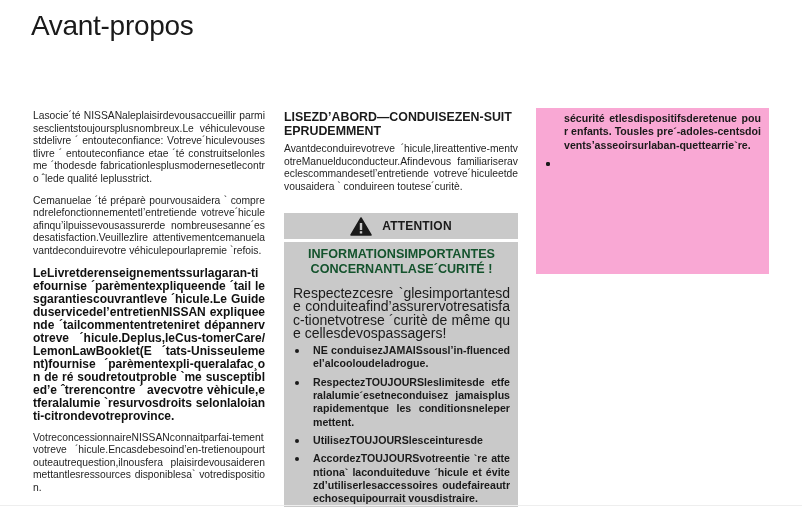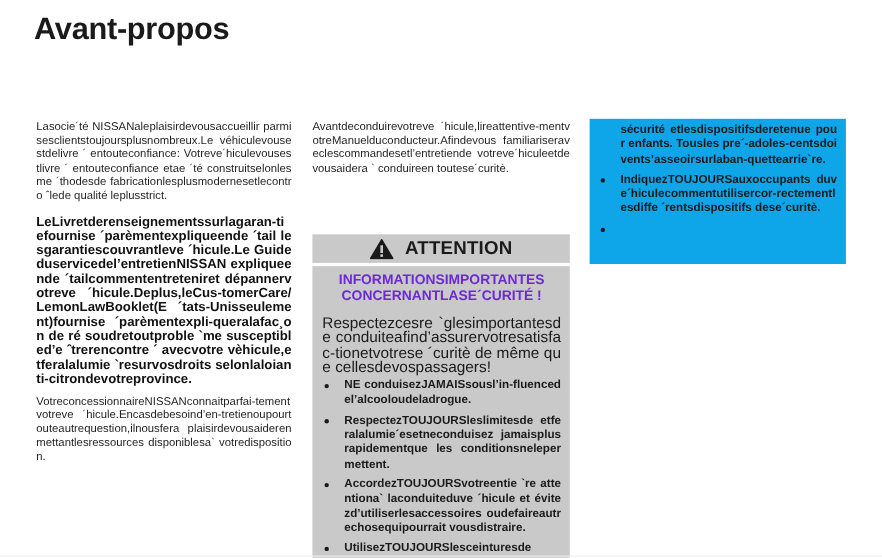--- a/index.html
+++ b/index.html
@@ -14,21 +14,21 @@
       overflow: hidden;
       font-family: "Liberation Sans", "DejaVu Sans", sans-serif;
       color: #1a1a1a;
     }
     .page-title {
       position: absolute;
       left: 31px;
       top: 10px;
       margin: 0;
       font-size: 28px;
-      font-weight: bold;
+      font-weight: normal;
       letter-spacing: -0.3px;
       color: #1a1a1a;
     }
     .col {
       position: absolute;
       top: 66px;
       margin-top: 44px;
     }
     .col-left { left: 33px; width: 232px; }
     .col-mid  { left: 284px; width: 234px; }
@@ -62,21 +62,21 @@
       top: 103px;
       width: 234px;
       height: 26px;
       background: #c9c9c9;
       display: flex;
       align-items: center;
       justify-content: center;
       gap: 10px;
     }
     .attention-label {
-      font-size: 17px;
+      font-size: 12px;
       font-weight: bold;
       letter-spacing: 0.2px;
       color: #1a1a1a;
     }
     .attention-icon {
       width: 22px;
       height: 19px;
       display: block;
     }
     .attention-body {
@@ -84,34 +84,34 @@
       left: 0;
       top: 132px;
       width: 234px;
       height: 284px;
       background: #c9c9c9;
       box-sizing: border-box;
       padding: 5px 8px 0 9px;
       overflow: hidden;
     }
     .right-box {
-      background: #0ea5e9;
+      background: #f9a8d4;
       width: 233px;
-      height: 132px;
+      height: 166px;
       box-sizing: border-box;
       padding: 4px 8px 0 8px;
       overflow: hidden;
     }
     .warn-title {
       margin: 0 0 10px 0;
       font-size: 12.6px;
       line-height: 15px;
       font-weight: bold;
       text-align: center;
-      color: #6d28d9;
+      color: #14532d;
     }
     .warn-title span { display: block; }
     .warn-para {
       margin: 0 0 4px 0;
       font-size: 14px;
       line-height: 13.3px;
       font-weight: normal;
       color: #1a1a1a;
       text-align: justify;
       word-break: break-all;
@@ -160,25 +160,27 @@
       background: #eeeeee;
     }
   </style>
 </head>
 <body>
 
 <h1 class="page-title">Avant-propos</h1>
 
 <div class="col col-left">
   <p class="para">Lasocie´té NISSANaleplaisirdevousaccueillir parmisesclientstoujoursplusnombreux.Le véhiculevousestdelivre ´ entouteconfiance: Votreve´hiculevousestlivre ´ entouteconfiance etae ´té construitselonlesme ´thodesde fabricationlesplusmodernesetlecontro ˆlede qualité leplusstrict.</p>
+  <p class="para">Cemanuelae ´té préparè pourvousaidera ` comprendrelefonctionnementetl’entretiende votreve´hiculeafinqu’ilpuissevousassurerde nombreusesanne´esdesatisfaction.Veuillezlire attentivementcemanuelavantdeconduirevotre véhiculepourlapremie `refois.</p>
   <p class="para bold">LeLivretderenseignementssurlagaran-tiefournise ´parèmentexpliqueende ´tail lesgarantiescouvrantleve ´hicule.Le Guideduservicedel’entretienNISSAN expliqueende ´tailcommententreteniret dépannervotreve ´hicule.Deplus,leCus-tomerCare/LemonLawBooklet(E ´tats-Unisseulement)fournise ´parèmentexpli-queralafac¸on de ré soudretoutproble `me susceptibled’e ˆtrerencontre ´ avecvotre vèhicule,etferalalumie `resurvosdroits selonlaloianti-citrondevotreprovince.</p>
   <p class="para">VotreconcessionnaireNISSANconnaitparfai-tementvotreve ´hicule.Encasdebesoind’en-tretienoupourtouteautrequestion,ilnousfera plaisirdevousaiderenmettantlesressources disponiblesa` votredisposition.</p>
 </div>
 
 <div class="col col-mid">
+  <h2 class="section-heading">LISEZD’ABORD—CONDUISEZEN-SUITEPRUDEMMENT</h2>
   <p class="para">Avantdeconduirevotreve ´hicule,lireattentive-mentvotreManuelduconducteur.Afindevous familiariseraveclescommandesetl’entretiende votreve´hiculeetdevousaidera ` conduireen toutese´curitè.</p>
 
   <div class="attention-header">
     <svg class="attention-icon" viewBox="0 0 22 19">
       <path d="M11 1 L21 18 L1 18 Z" fill="#1a1a1a" stroke="#1a1a1a" stroke-width="1.5" stroke-linejoin="round"></path>
       <rect x="9.8" y="6" width="2.4" height="7" fill="#c9c9c9"></rect>
       <rect x="9.8" y="14.2" width="2.4" height="2.3" fill="#c9c9c9"></rect>
     </svg>
     <span class="attention-label">ATTENTION</span>
   </div>
@@ -193,37 +195,36 @@
       <li class="bullet-item">
         <span class="bullet-dot"></span>
         <span>NE conduisezJAMAISsousl’in-fluencedel’alcooloudeladrogue.</span>
       </li>
       <li class="bullet-item">
         <span class="bullet-dot"></span>
         <span>RespectezTOUJOURSleslimitesde etferalalumie´esetneconduisez jamaisplusrapidementque les conditionsnelepermettent.</span>
       </li>
       <li class="bullet-item">
         <span class="bullet-dot"></span>
+        <span>UtilisezTOUJOURSlesceinturesde</span>
+      </li>
+      <li class="bullet-item">
+        <span class="bullet-dot"></span>
         <span>AccordezTOUJOURSvotreentie `re attentiona` laconduiteduve ´hicule et évitezd’utiliserlesaccessoires oudefaireautrechosequipourrait vousdistraire.</span>
-      </li>
-      <li class="bullet-item">
-        <span class="bullet-dot"></span>
-        <span>UtilisezTOUJOURSlesceinturesde</span>
       </li>
     </ul>
   </div>
 </div>
 
 <div class="col col-right">
   <div class="right-box">
     <p class="continuation">sécurité etlesdispositifsderetenue pour enfants. Tousles pre´-adoles-centsdoivents’asseoirsurlaban-quettearrie`re.</p>
     <ul class="bullet-list">
       <li class="bullet-item">
         <span class="bullet-dot"></span>
-        <span>IndiquezTOUJOURSauxoccupants duve´hiculecommentutilisercor-rectementlesdiffe ´rentsdispositifs dese´curitè.</span>
       </li>
       <li class="bullet-item">
         <span class="bullet-dot"></span>
       </li>
     </ul>
   </div>
 </div>
 
 <div class="bottom-rule"></div>
 

